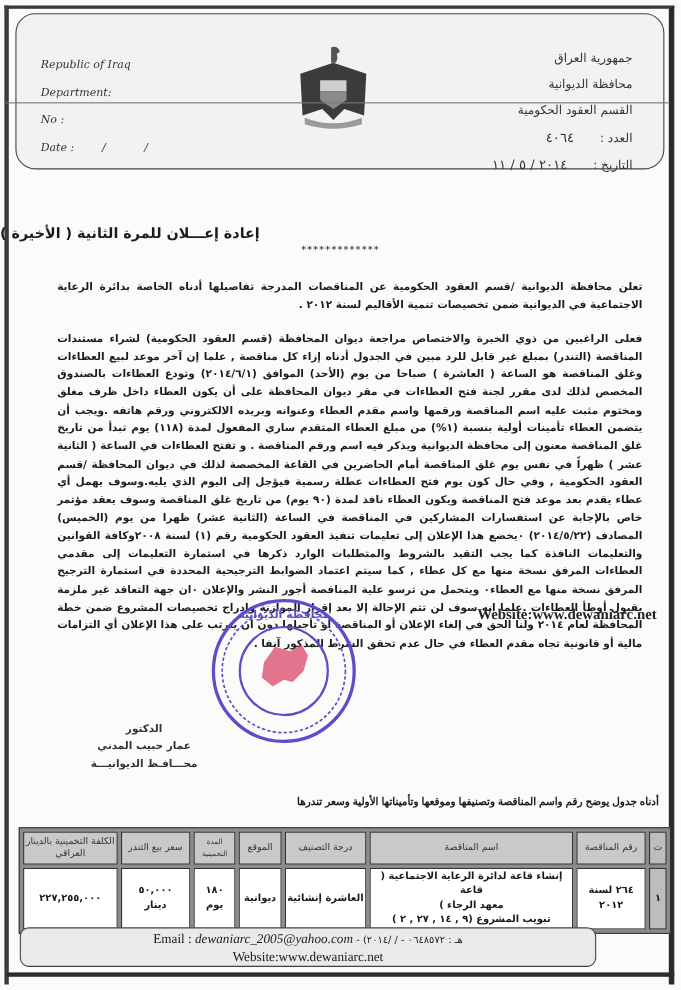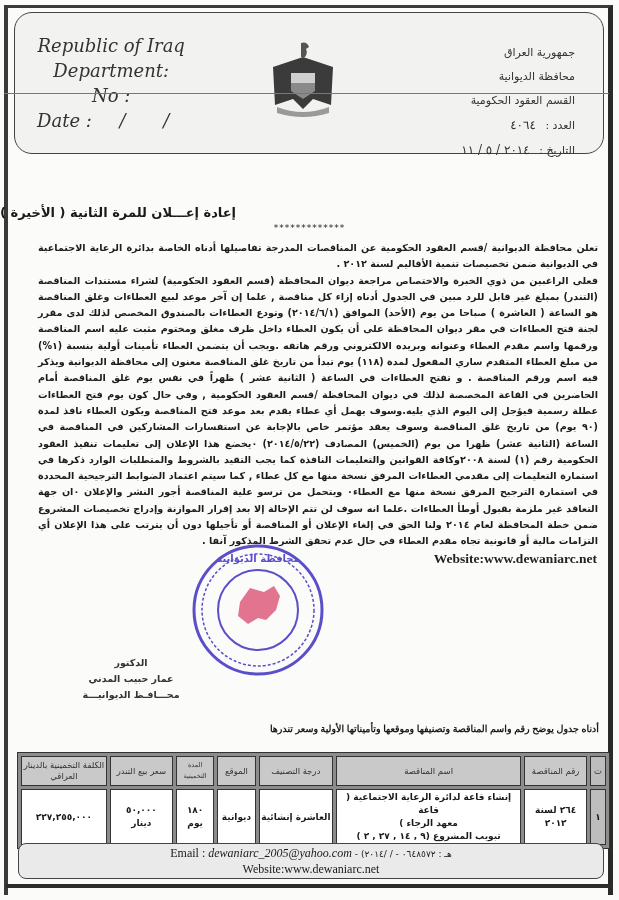--- a/index.html
+++ b/index.html
@@ -12,47 +12,46 @@
     position: absolute; left: 4px; top: 5px; width: 609px; height: 890px;
     border-left: 4px solid #3a3a3a; border-top: 3px solid #3a3a3a;
     border-right: 5px solid #2a2a2a; box-sizing: border-box;
   }
   .header-box {
     position: absolute; left: 14px; top: 12px; width: 590px; height: 142px;
     border: 1.5px solid #444; border-radius: 18px; box-sizing: border-box;
     background: #f2f2f1;
   }
   .hdr-left {
-    position: absolute; left: 22px; top: 20px;
-    font-family: "DejaVu Serif", serif; font-style: italic; font-size: 18px; color: #333;
+    position: absolute; left: 22px; top: 34px;
+    font-family: "DejaVu Serif", serif; font-style: italic; font-size: 10px; color: #333;
     line-height: 25px;
-    text-align: center;
   }
   .hdr-left .slashes { margin-left: 22px; letter-spacing: 16px; }
   .hdr-right {
     position: absolute; right: 28px; top: 28px; direction: rtl; text-align: right;
     font-family: "DejaVu Sans", sans-serif; font-size: 11px; color: #333; line-height: 24px;
   }
-  .hdr-right .hand { font-family: "DejaVu Serif", serif; font-size: 12px; margin-right: 6px; }
+  .hdr-right .hand { font-family: "DejaVu Serif", serif; font-size: 12px; margin-right: 20px; }
   .scan-line { position: absolute; left: 4px; top: 93px; width: 605px; height: 1px; background: #777; }
   .emblem { position: absolute; left: 262px; top: 38px; width: 80px; height: 80px; }
   .title {
     position: absolute; left: 0; width: 619px; top: 205px; text-align: left; direction: rtl;
     font-family: "DejaVu Sans", sans-serif; font-weight: bold; font-size: 13px;
   }
   .stars {
     position: absolute; left: 0; width: 619px; top: 223px; text-align: center;
     font-size: 9px; letter-spacing: 1px;
   }
   .body-text {
     position: absolute; left: 38px; top: 240px; width: 560px; direction: rtl; text-align: justify;
     font-family: "DejaVu Sans", sans-serif; font-weight: bold; font-size: 9.6px; line-height: 16.3px;
     text-align-last: right; color: #1c1c1c;
   }
-  .body-text p { margin: 0; }
+  .body-text p { margin: 14px; }
   .web-line {
     position: absolute; right: 22px; top: 549px; direction: ltr;
     font-family: "Liberation Serif", serif; font-weight: bold; font-size: 13.5px; color: #222;
     text-align: right; line-height: 19px;
   }
   .web-line .em { font-style: italic; }
   .stamp { position: absolute; left: 188px; top: 540px; width: 140px; height: 140px; }
   .signature {
     position: absolute; left: 60px; top: 655px; width: 110px; text-align: center; direction: rtl;
     font-family: "DejaVu Sans", sans-serif; font-weight: bold; font-size: 9.5px; line-height: 16px; color: #333; margin-left: 16px;
@@ -68,21 +67,21 @@
   .tender-table th, .tender-table td {
     border: 1.5px solid #333; text-align: center; font-family: "DejaVu Sans", sans-serif;
   }
   .tender-table th {
     background: #c9c9c9; font-size: 8.5px; font-weight: normal; height: 26px; line-height: 11px; color: #333;
   }
   .tender-table th.small { font-size: 6.5px; }
   .tender-table td { background: #fff; font-size: 9px; font-weight: bold; height: 44px; line-height: 13px; margin-left: 24px; }
   .tender-table td.seq, .tender-table th.seq { background: #bdbdbd; width: 10px; }
   .footer-box {
-    position: absolute; left: 18px; top: 843px; width: 586px; height: 36px;
+    position: absolute; left: 18px; top: 843px; width: 524px; height: 36px;
     border: 1.5px solid #444; border-radius: 8px; box-sizing: border-box; background: #eaeaea;
     text-align: center; font-family: "Liberation Serif", serif; font-size: 12px; line-height: 15px; padding-top: 2px;
   }
   .footer-box .em { font-style: italic; }
   .footer-box .ar { font-family: "DejaVu Sans", sans-serif; font-size: 9px; direction: rtl; unicode-bidi: embed; }
   .bottom-rule { position: absolute; left: 6px; top: 884px; width: 607px; height: 4px; background: #2c2c2c; }
 </style>
 </head>
 <body>
 

